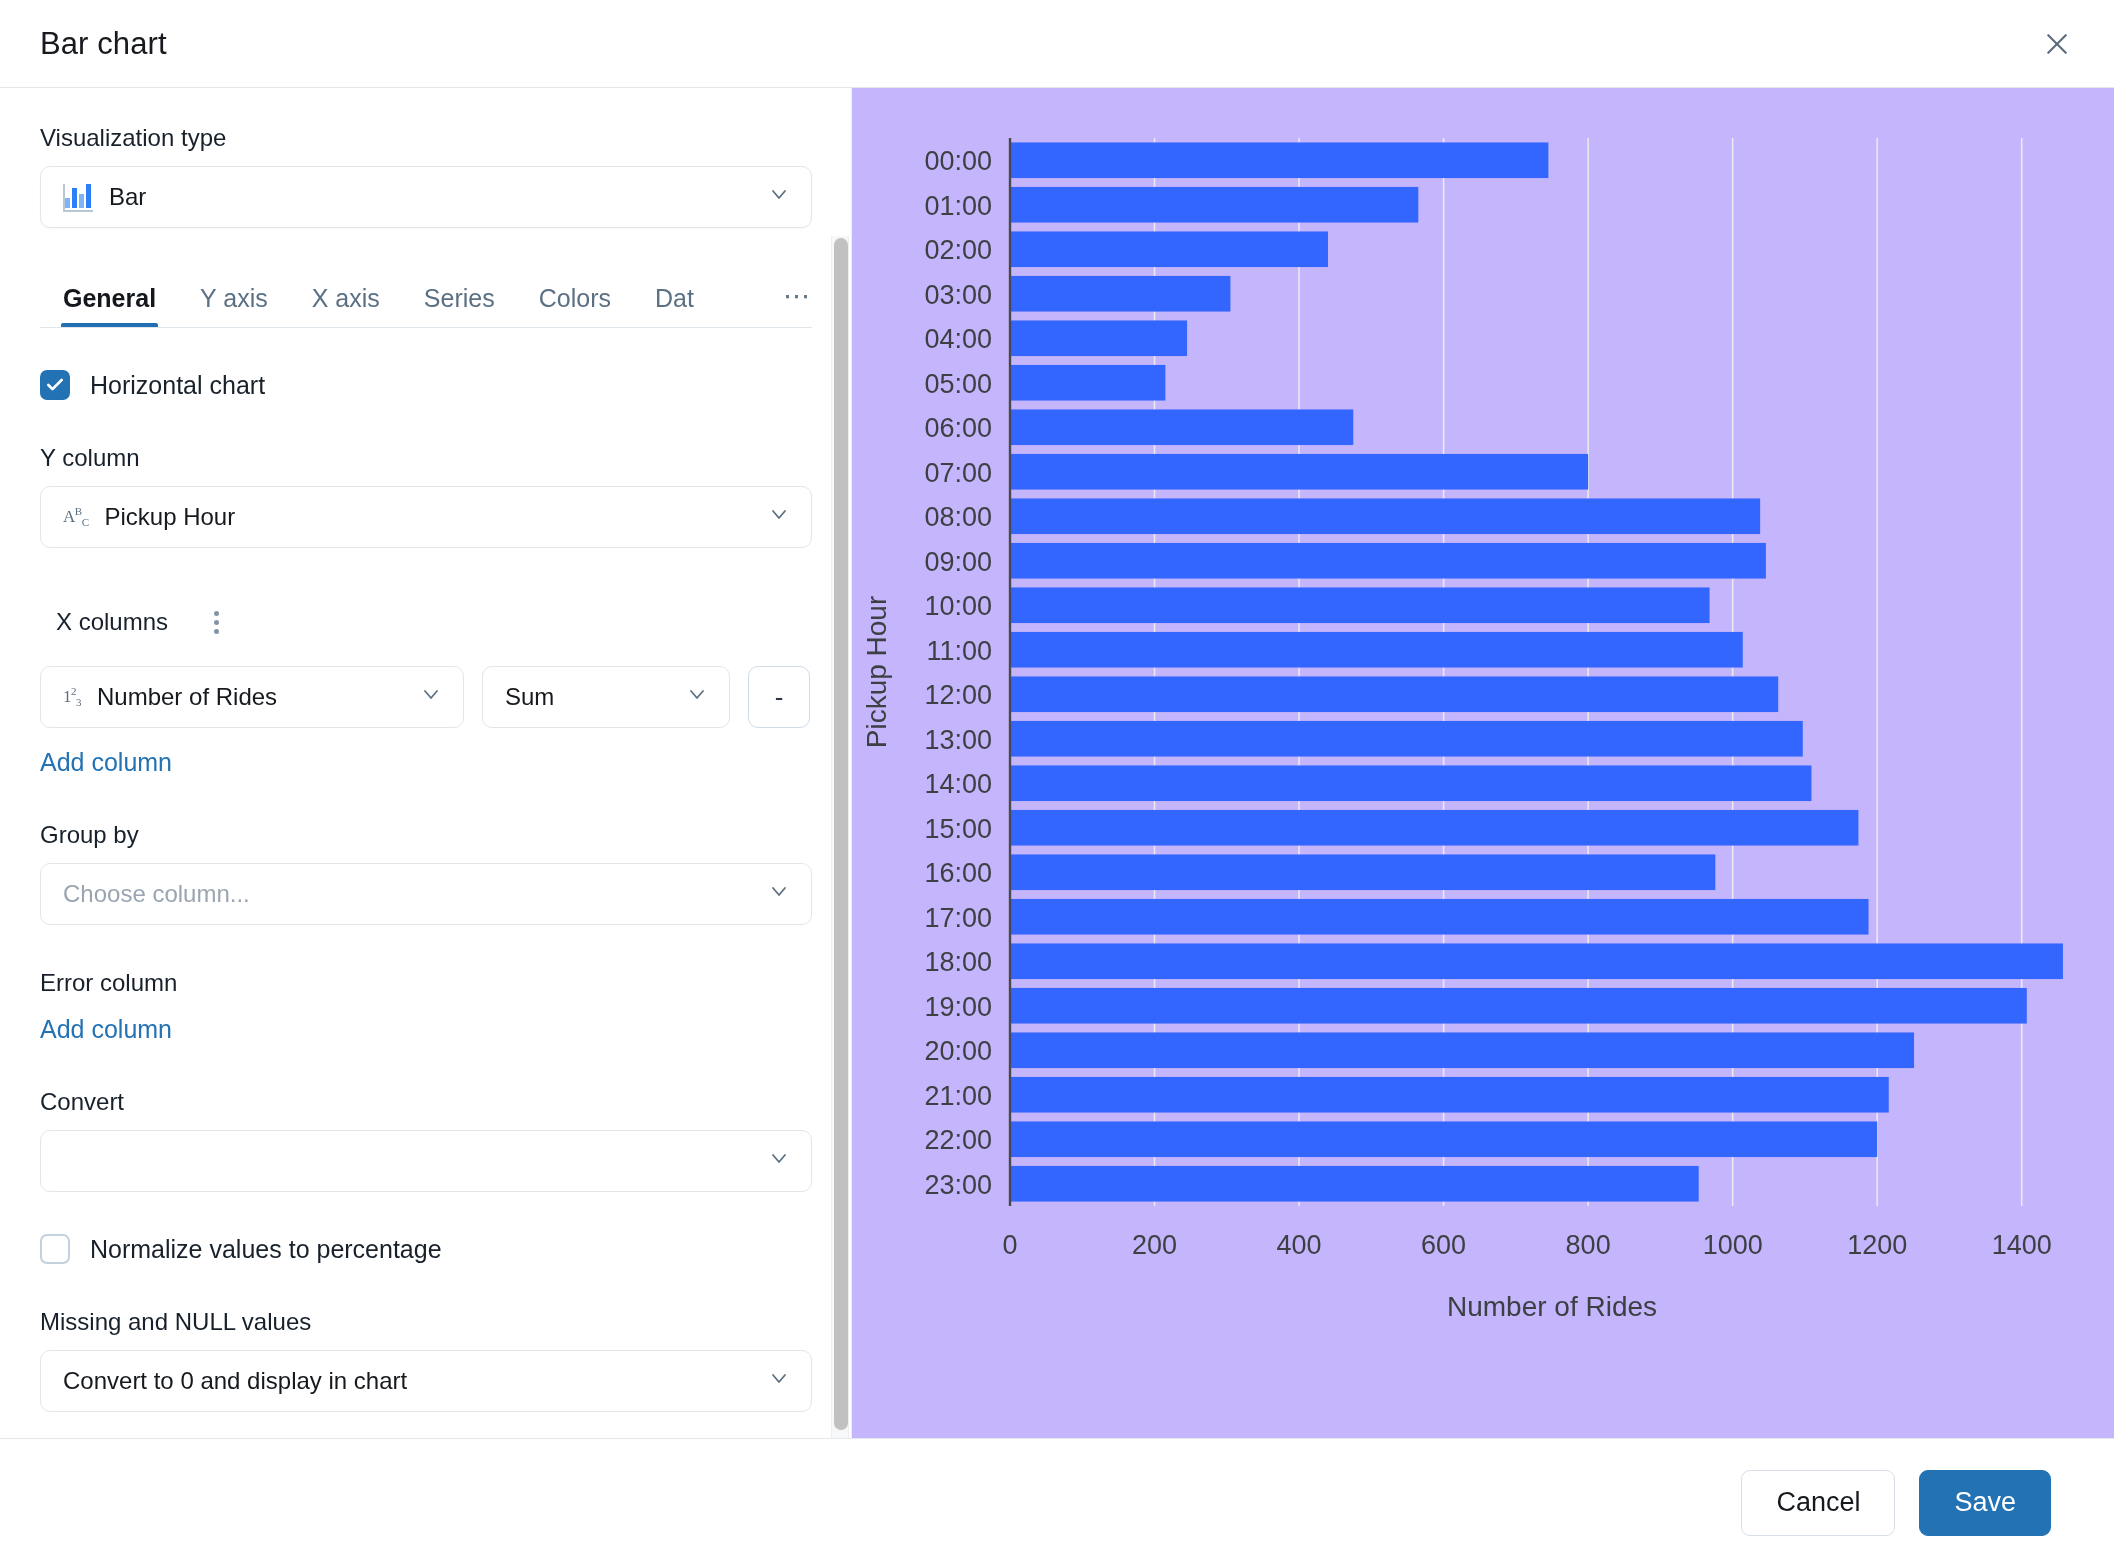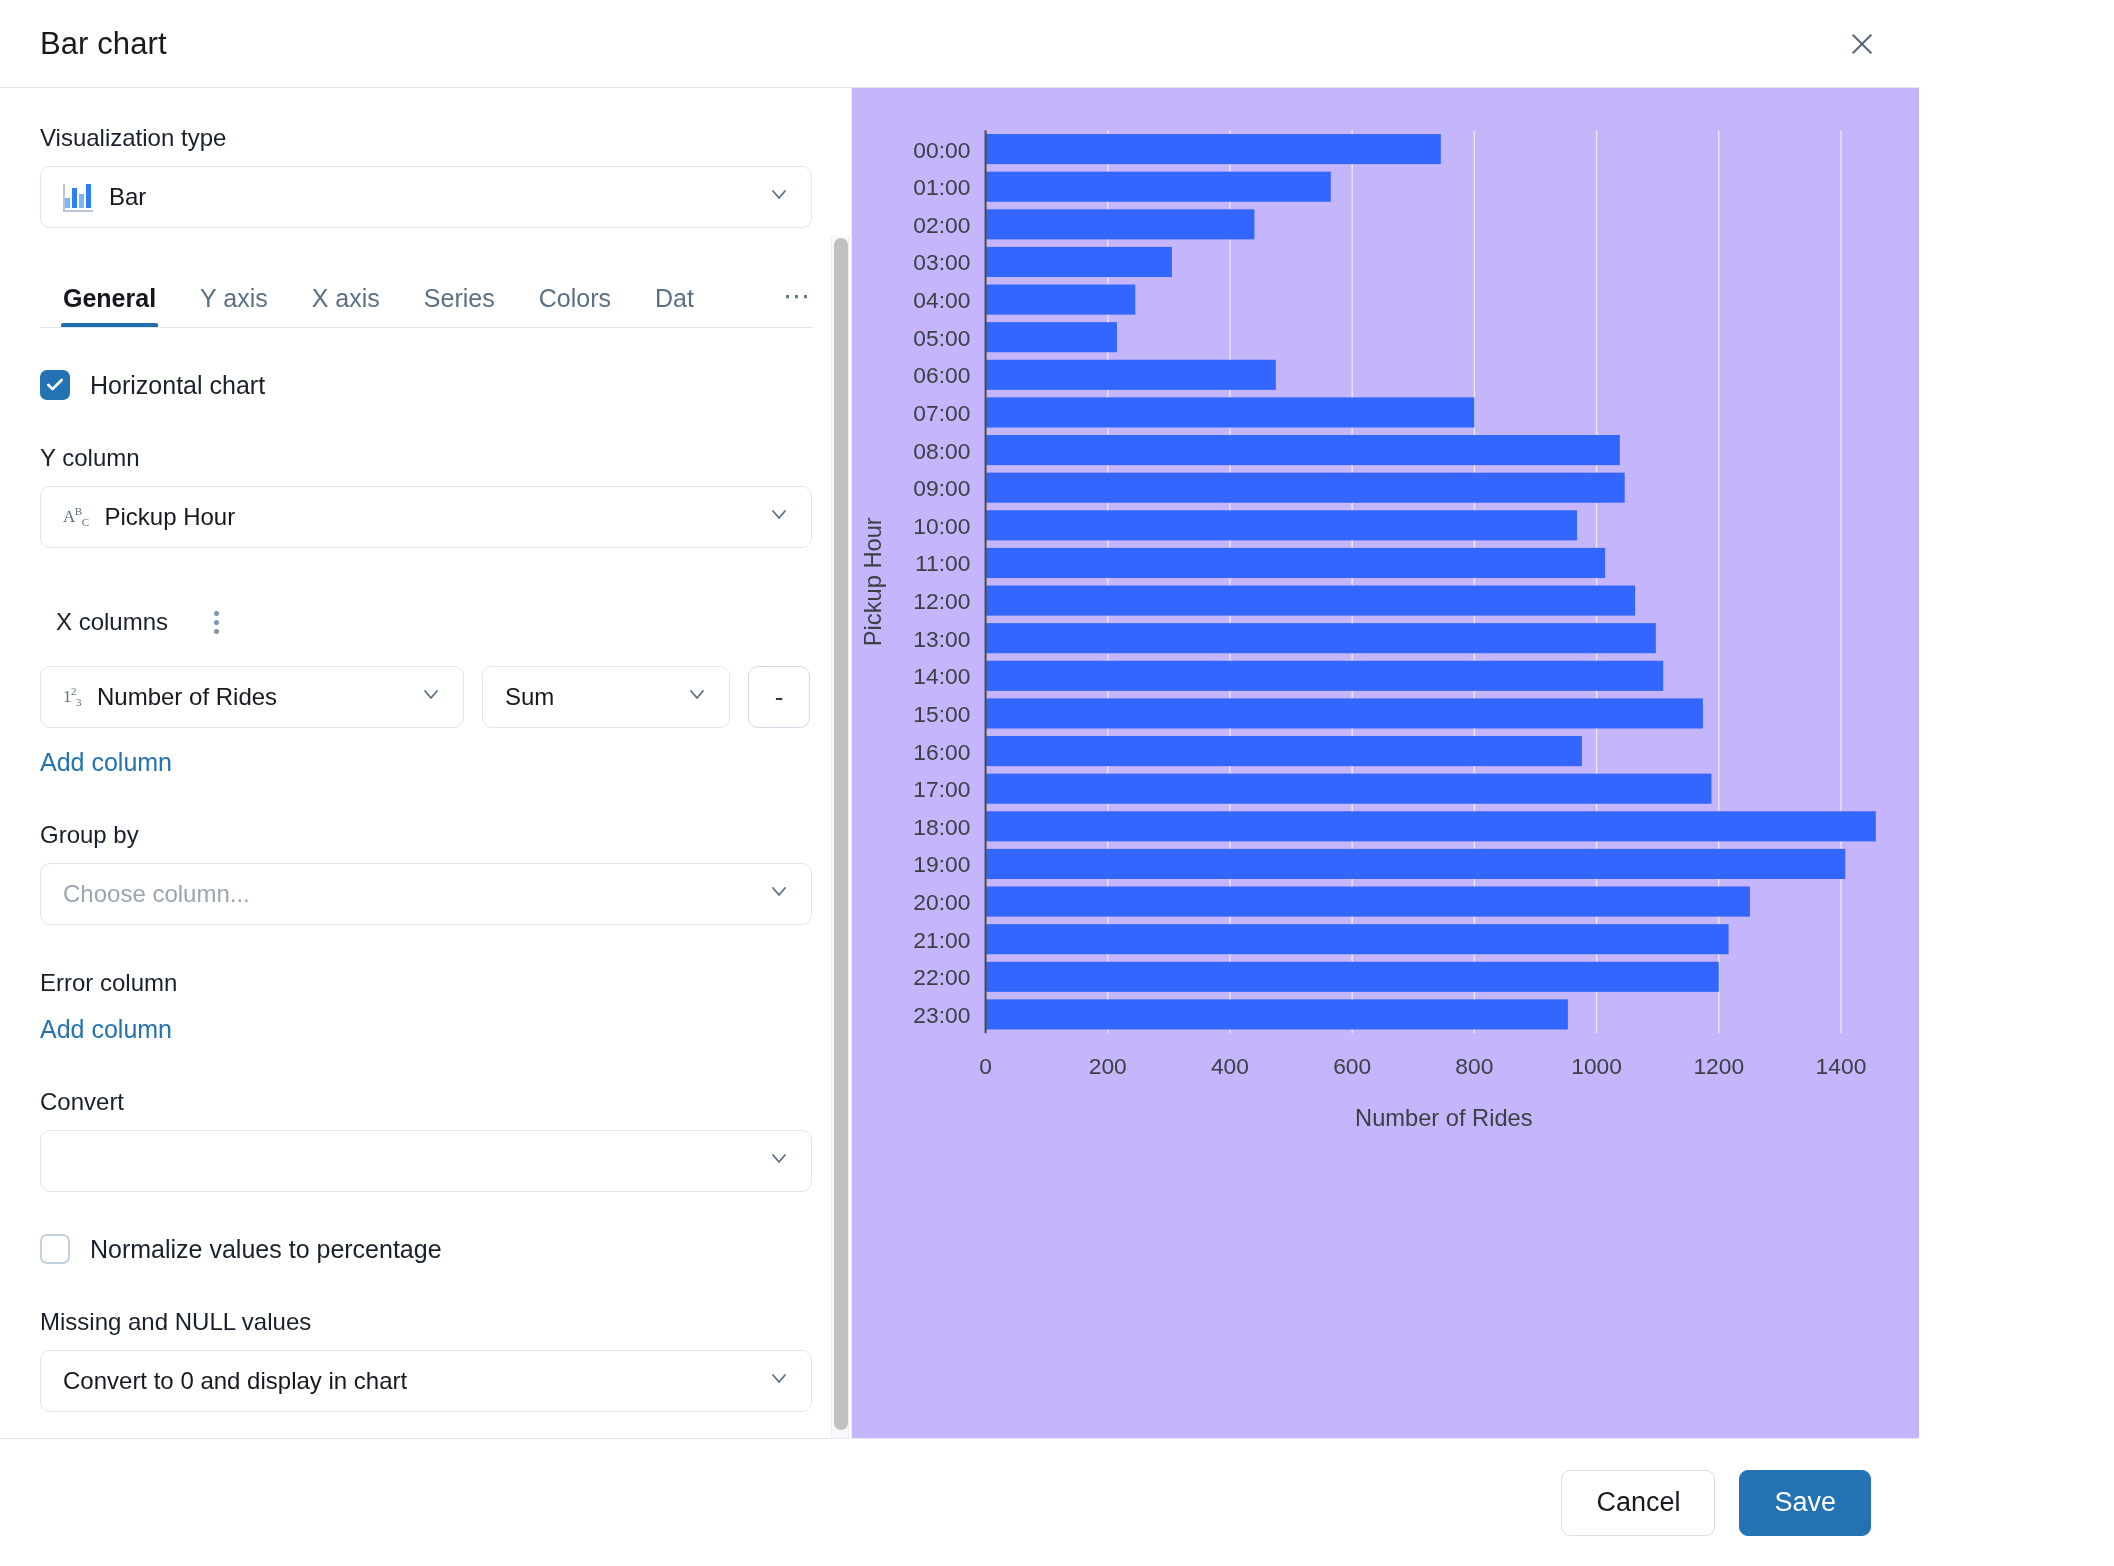--- a/index.html
+++ b/index.html
@@ -6,21 +6,21 @@
   html, body { margin: 0; padding: 0; }
   body {
     width: 2114px; height: 1566px;
     background: #ffffff;
     font-family: "Liberation Sans", sans-serif;
     color: #1f2933;
     overflow: hidden;
   }
 
   
-  .modal { position: relative; width: 1919px; height: 1566px; display: flex; flex-direction: column; background:#fff; }
+  .modal { position: relative; width: 2114px; height: 1566px; display: flex; flex-direction: column; background:#fff; }
 
   .modal-header {
     height: 88px; flex: 0 0 88px;
     display: flex; align-items: center; justify-content: space-between;
     padding: 0 34px 0 40px;
     border-bottom: 1px solid #e4e8ed;
   }
   .modal-title { font-size: 31px; font-weight: 400; color: #16191d; letter-spacing: .1px; }
   .close-btn {
     width: 46px; height: 46px; display: flex; align-items: center; justify-content: center;
@@ -158,21 +158,21 @@
   .chart-pane {
     flex: 1 1 auto; position: relative; background: #c4b5fd; overflow: hidden;
   }
   .chart-svg { position: absolute; inset: 0; }
 
   
   .modal-footer {
     height: 128px; flex: 0 0 128px;
     border-top: 1px solid #e4e8ed;
     display: flex; align-items: center; justify-content: flex-end;
-    gap: 24px; padding-right: 48px;
+    gap: 24px; padding-right: 63px;
   }
   .btn {
     font-size: 27px; border-radius: 9px; cursor: pointer;
     height: 66px; display: inline-flex; align-items: center; justify-content: center;
     padding: 0 34px; font-family: "Liberation Sans", sans-serif;
   }
   .btn-secondary { background: #fff; border: 1px solid #d8dfe6; color: #16191d; min-width: 148px; }
   .btn-primary { background: #2272b4; border: 1px solid #2272b4; color: #fff; min-width: 124px; }
 </style>
 </head>

